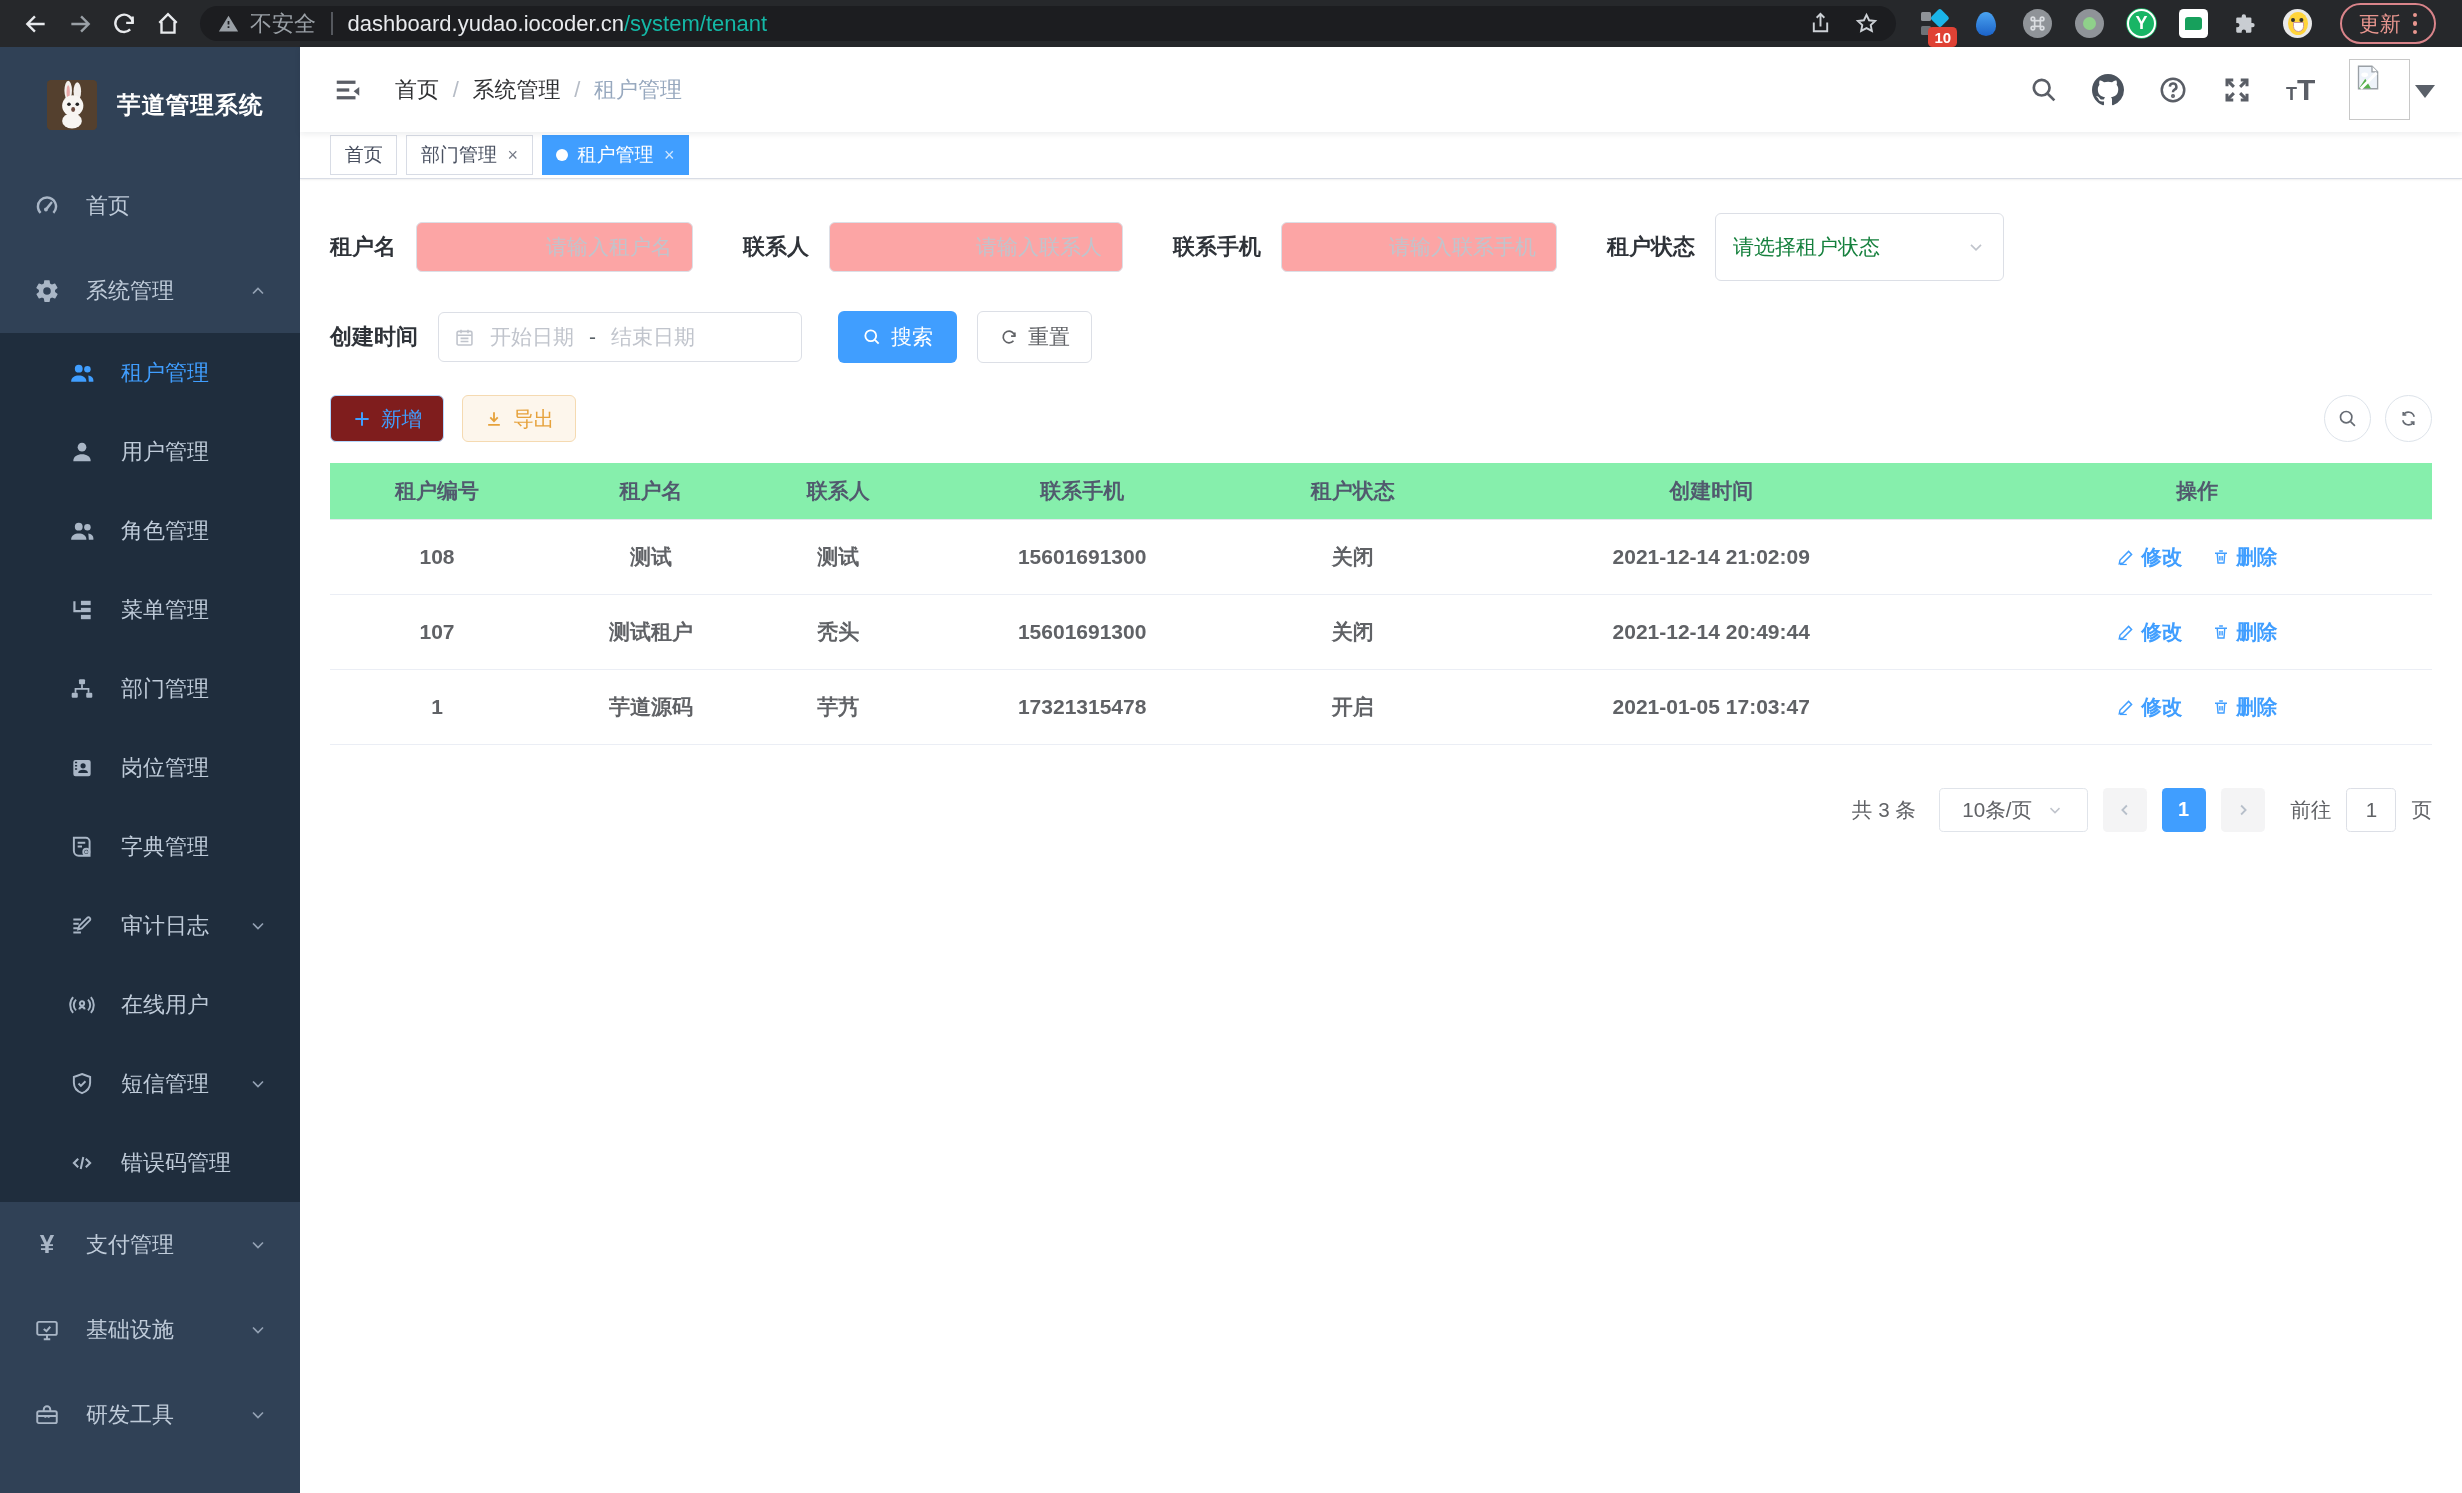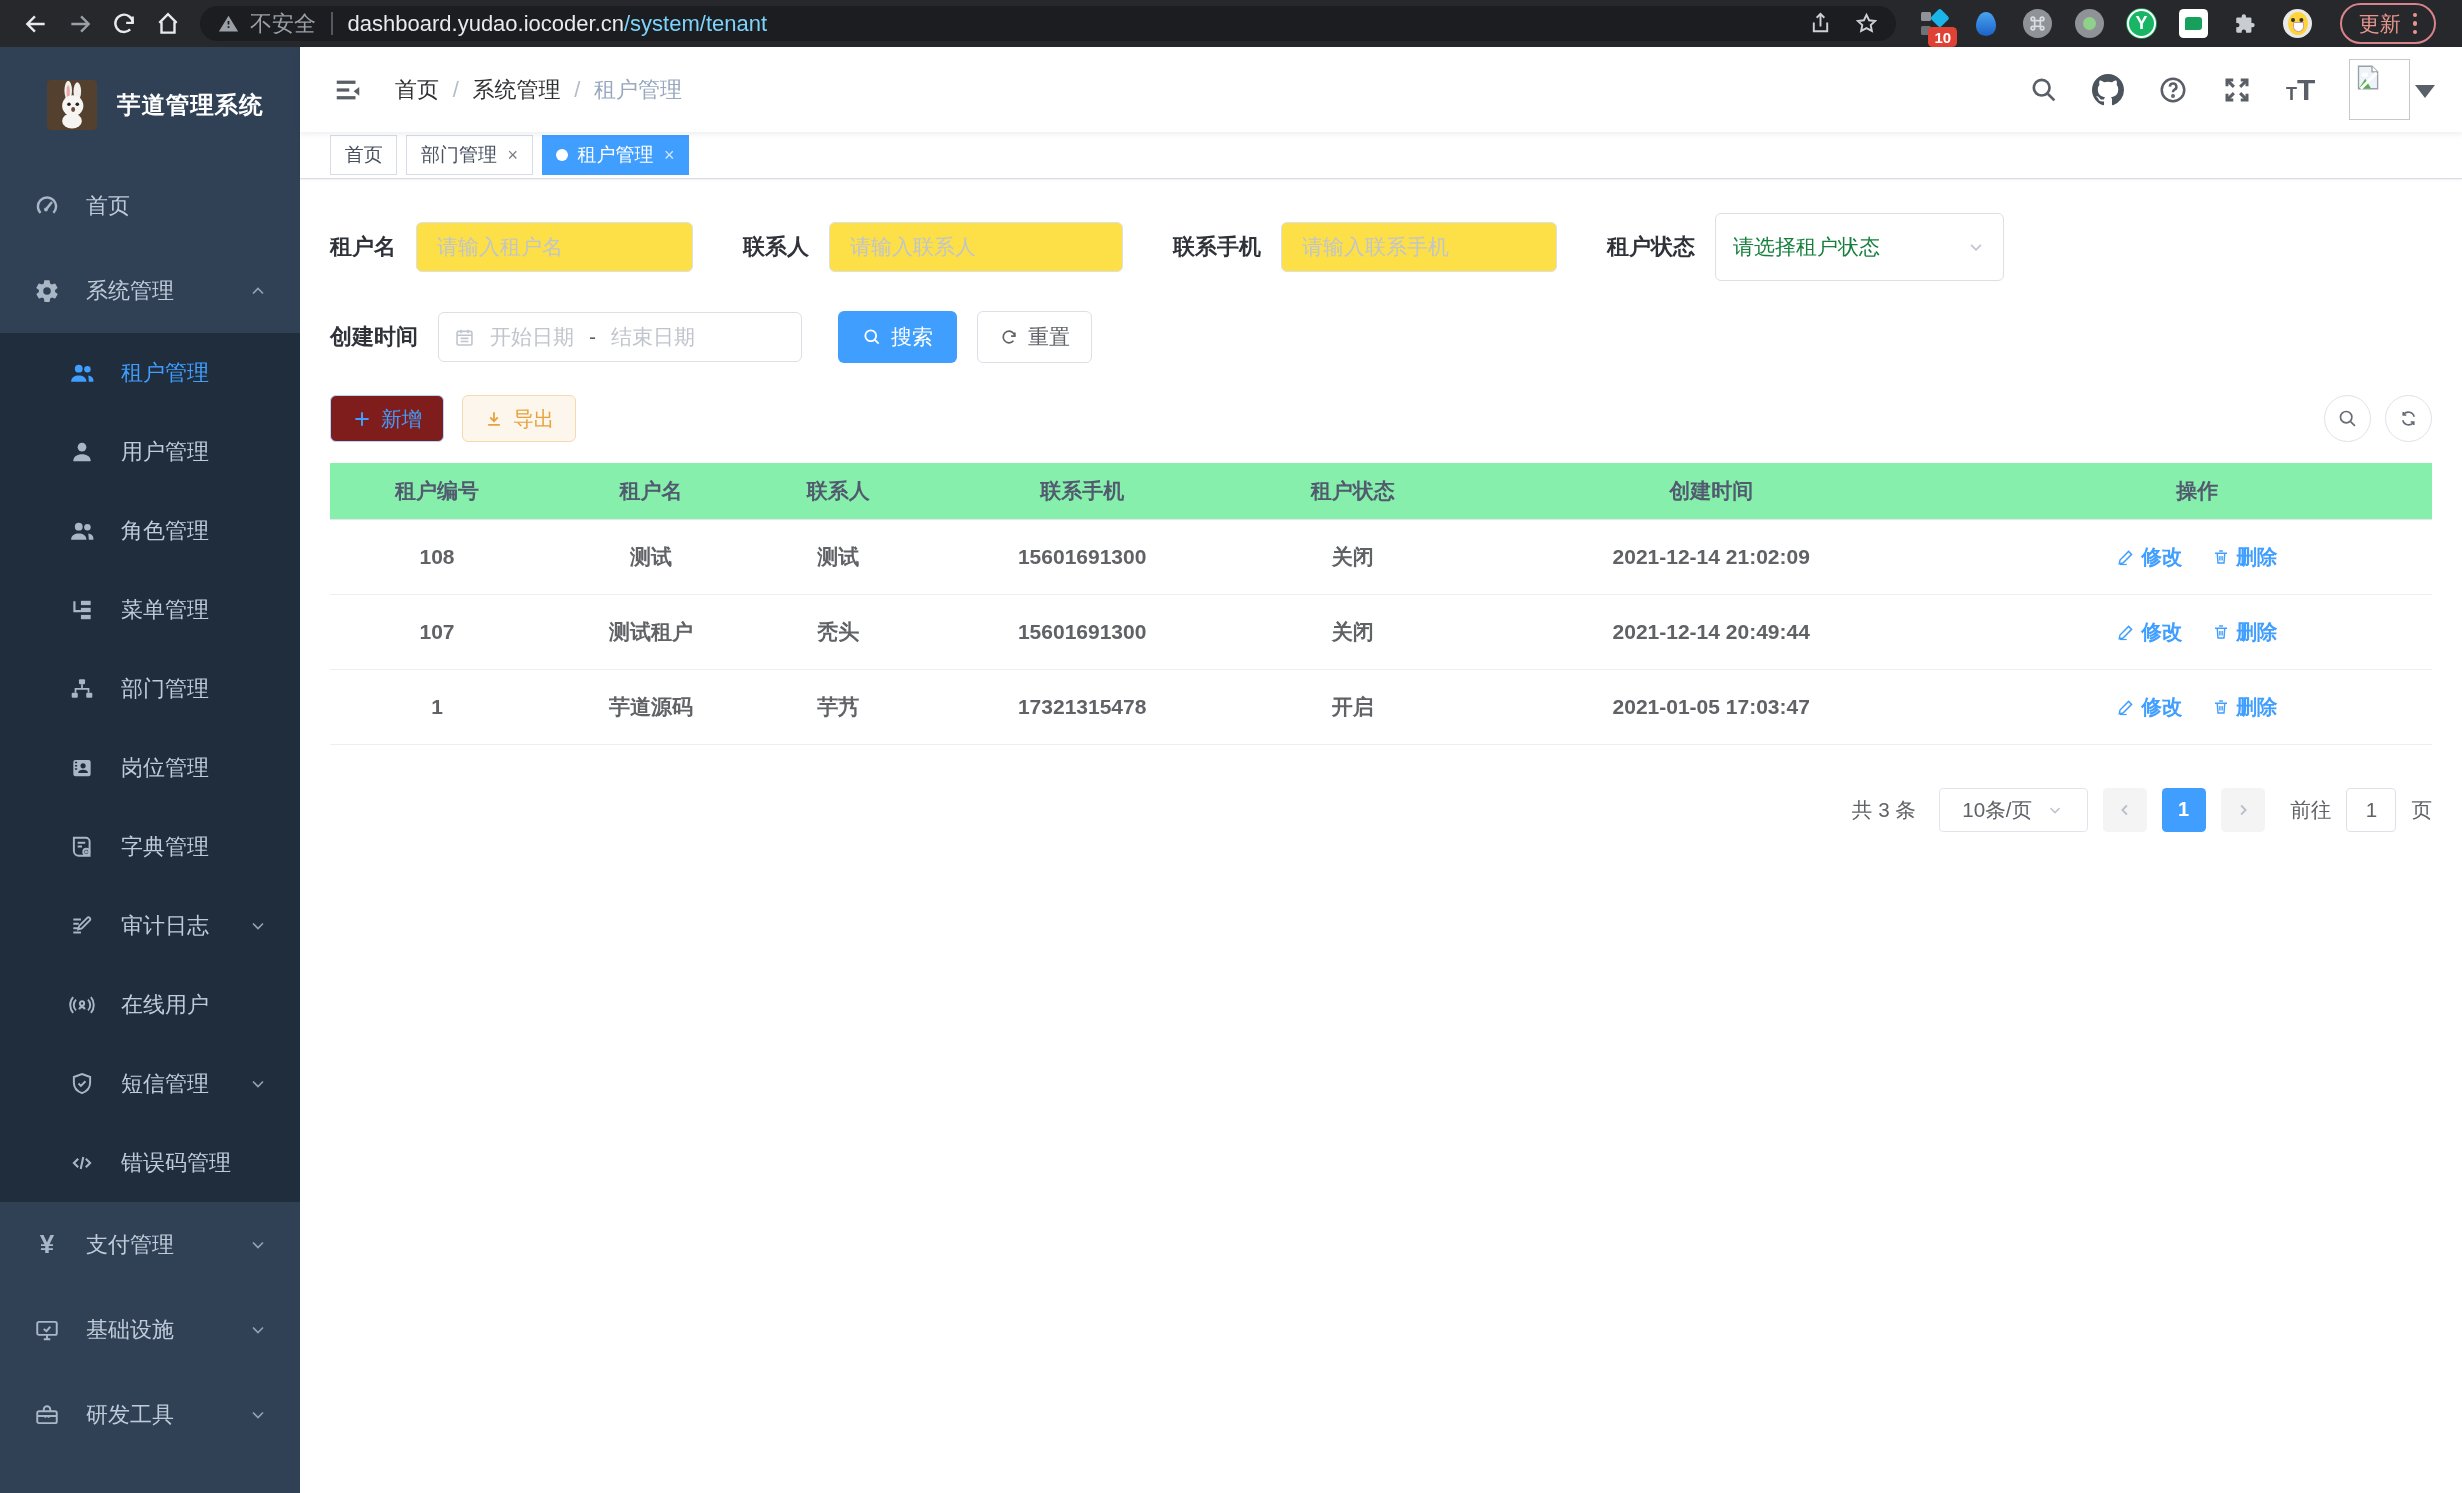--- a/index.html
+++ b/index.html
@@ -7,21 +7,21 @@
     font-family:"Liberation Sans","DejaVu Sans",sans-serif; background:#fff; }
 
   
   .browser-bar { height:47px; background:#26282b; display:flex; align-items:center; padding:0 13.7px; }
   .nav-btn { width:44px; height:44px; display:flex; align-items:center; justify-content:center; color:#e8eaed; flex-shrink:0;}
   .nav-btn.dim { color:#9aa0a6; }
   .omnibox { flex:1; height:35px; background:#1c1d20; border-radius:17.5px; display:flex; align-items:center;
     padding:0 18px; margin:0 10.7px; font-size:22px; color:#9aa0a6; min-width:0; }
   .omni-sep { width:1.5px; height:23px; background:#55585e; margin:0 15px; }
   .url-host { color:#e8eaed; }
-  .url-path { color:#7dd3fc; }
+  .url-path { color:#14b8a6; }
   .omni-spacer { flex:1; }
   .omni-ic { color:#cdd1d6; margin-left:23px; display:flex; }
   .ext-row { display:flex; align-items:center; gap:23px; padding:0 12px; }
   .ext { width:29px; height:29px; position:relative; display:flex; align-items:center; justify-content:center; }
   .ext-badge { position:absolute; right:-9px; bottom:-9px; background:#e04235; color:#fff; font-size:15px;
     padding:1.5px 6px; border-radius:4.6px; font-weight:700; }
   .sq1 { position:absolute; left:1.5px; top:3px; width:10.7px; height:9px; background:#8f9398; border-radius:1.5px;}
   .sq2 { position:absolute; left:1.5px; bottom:3px; width:10.7px; height:9px; background:#6e7277; border-radius:1.5px;}
   .diam { position:absolute; right:1.5px; top:1.5px; width:13.7px; height:13.7px; background:#1ab4e8; transform:rotate(45deg); border-radius:2.3px;}
   .balloon { width:20px; height:24px; background:linear-gradient(180deg,#4aa3f0,#1b62c8); border-radius:50% 50% 50% 50%/60% 60% 40% 40%; }
@@ -78,21 +78,21 @@
   .tag.active { background:#409eff; border-color:#409eff; color:#fff; }
   .tag .tdot { width:12px; height:12px; border-radius:50%; background:#fff; }
   .tag .tclose { font-size:18px; opacity:.75; margin-left:1.5px; }
 
   
   .content { flex:1; padding:34px 30px 16px; }
   .filter-row { display:flex; align-items:center; margin-bottom:30px; }
   .f-item { display:flex; align-items:center; margin-right:50px; }
   .f-label { font-size:22px; font-weight:700; color:#2f3339; margin-right:20px; white-space:nowrap; }
   .f-input { height:50px; border:1.5px solid #dcdfe6; border-radius:6px; font-size:21px; color:#606266;
-    padding:0 20px; outline:none; font-family:inherit; background:#fde047; }
+    padding:0 20px; outline:none; font-family:inherit; background:#fca5a5;text-align:right; }
   .f-input::placeholder { color:#c0c4cc; }
   .w1{ width:277px; } .w2{ width:294px; } .w3{ width:276px; }
   .f-select { width:289px; height:68px; border:1.5px solid #dcdfe6; border-radius:6px; display:flex; align-items:center;
     padding:0 17px; color:#15803d; font-size:21px; }
   .sel-arrow { margin-left:auto; color:#c0c4cc; display:flex; }
   .date-range { width:364px; height:50px; border:1.5px solid #dcdfe6; border-radius:6px; display:flex; align-items:center;
     padding:0 15px; font-size:21px; color:#c0c4cc; gap:15px; }
   .date-range .dash { color:#596066; }
   .btn { display:inline-flex; align-items:center; justify-content:center; gap:9px; border-radius:6px; font-size:21px;
     cursor:pointer; border:1.5px solid transparent; font-family:inherit; }

